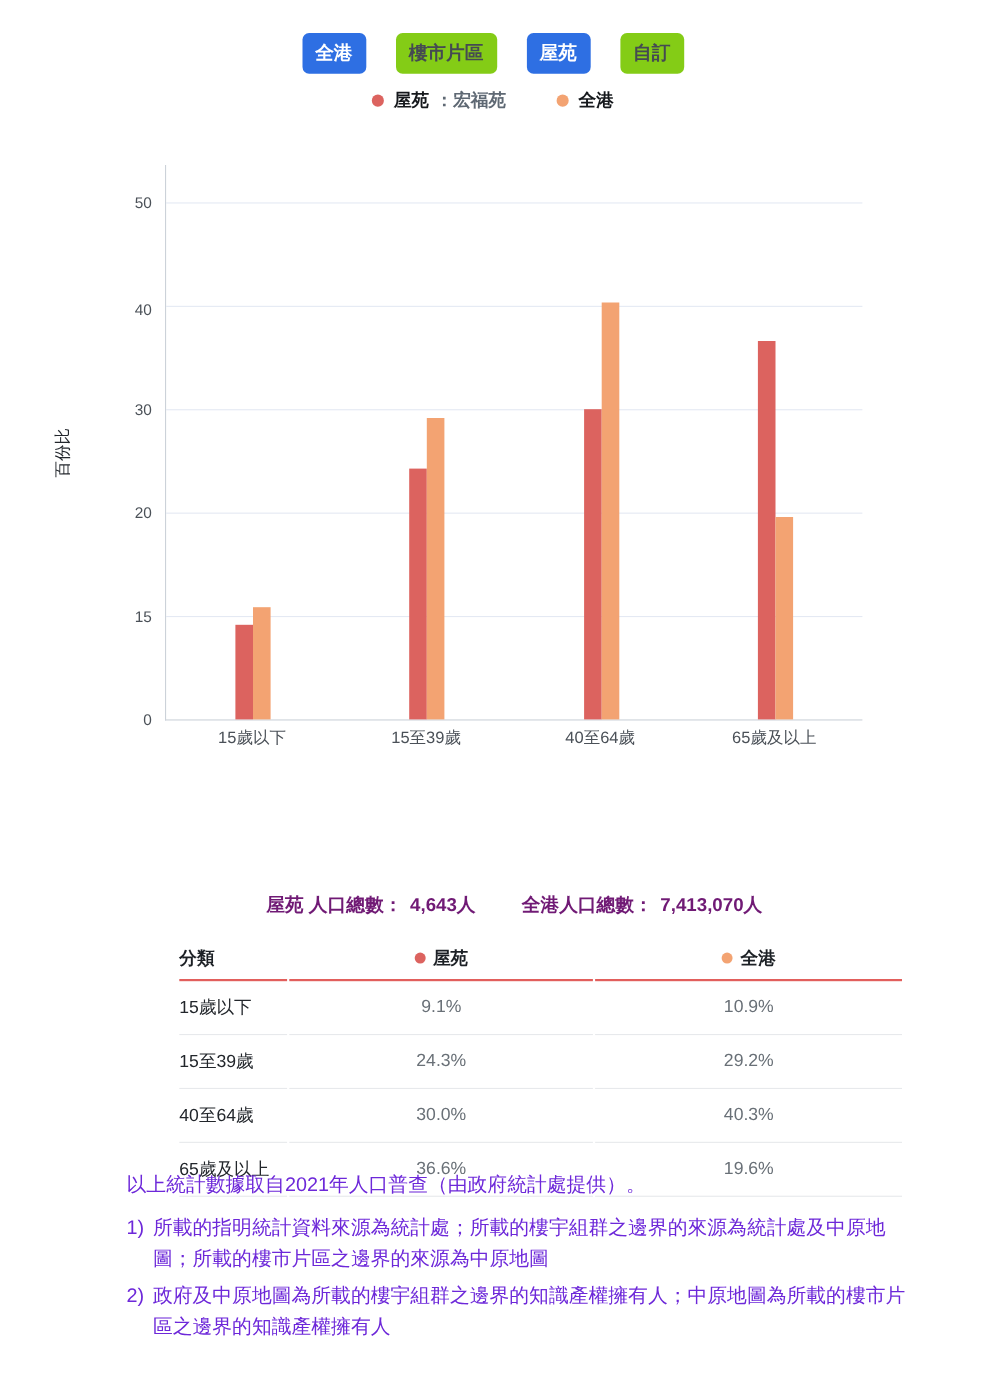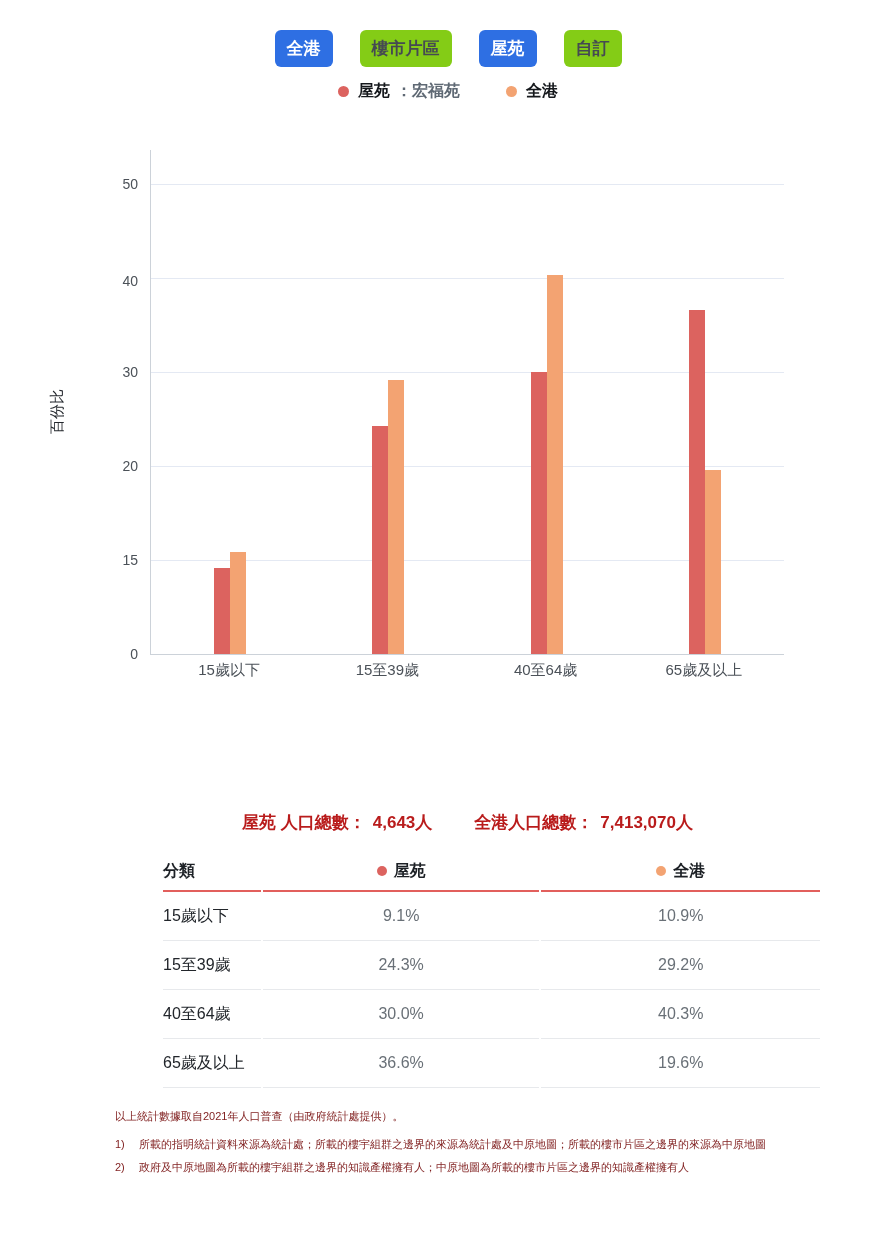--- a/index.html
+++ b/index.html
@@ -23,35 +23,35 @@
   .ylabel{position:absolute;left:12px;top:402px;width:90px;text-align:center;
           transform:rotate(-90deg);font-size:15px;color:#23272d;}
   .plot{position:absolute;left:150px;top:150px;width:633px;height:504px;
         border-left:1px solid #ccd2d9;border-bottom:1px solid #ccd2d9;}
   .gridline{position:absolute;left:0;right:0;height:1px;background:#e4e9f3;}
   .bar{position:absolute;bottom:0;}
   .ytick{position:absolute;left:98px;width:40px;text-align:right;font-size:14px;color:#4b5158;line-height:20px;}
   .xlabel{position:absolute;top:661px;width:158px;text-align:center;font-size:15px;color:#4b5158;}
   
   .summary{position:absolute;top:811px;left:115px;width:705px;display:flex;justify-content:center;
-           gap:42px;font-size:17px;font-weight:700;color:#b91c1c;}
+           gap:42px;font-size:17px;font-weight:700;color:#701a75;}
   .summary .pair{display:flex;gap:7px;}
   
   .table{position:absolute;top:852px;left:115px;width:705px;}
   .trow{display:flex;gap:2px;margin-left:48px;}
   .cell{box-sizing:border-box;display:flex;align-items:center;}
   .c1{width:105px;}
   .c2{width:297px;justify-content:center;gap:7px;}
   .c3{width:299px;justify-content:center;gap:7px;}
   .thead .cell{height:40px;border-bottom:2px solid #e25f5c;font-size:16px;font-weight:600;color:#1c2025;}
   .tbody .cell{height:49px;border-bottom:1px solid #e7e9ec;font-size:16px;}
   .tbody .c1{color:#22262b;}
   .tbody .c2,.tbody .c3{color:#697077;}
   
-  .footnotes{position:absolute;top:1108px;left:115px;width:708px;font-size:11px;color:#7f1d1d;line-height:1.55;}
+  .footnotes{position:absolute;top:1064px;left:115px;width:708px;font-size:18px;color:#6d28d9;line-height:1.55;}
   .fn-source{margin-bottom:11px;}
   .fn-item{display:flex;margin-bottom:6px;}
   .fn-num{width:24px;flex:none;}
   .fn-text{flex:1;}
 </style>
 </head>
 <body>
 
 <div class="tabs">
     <button class="tab active">全港</button>

